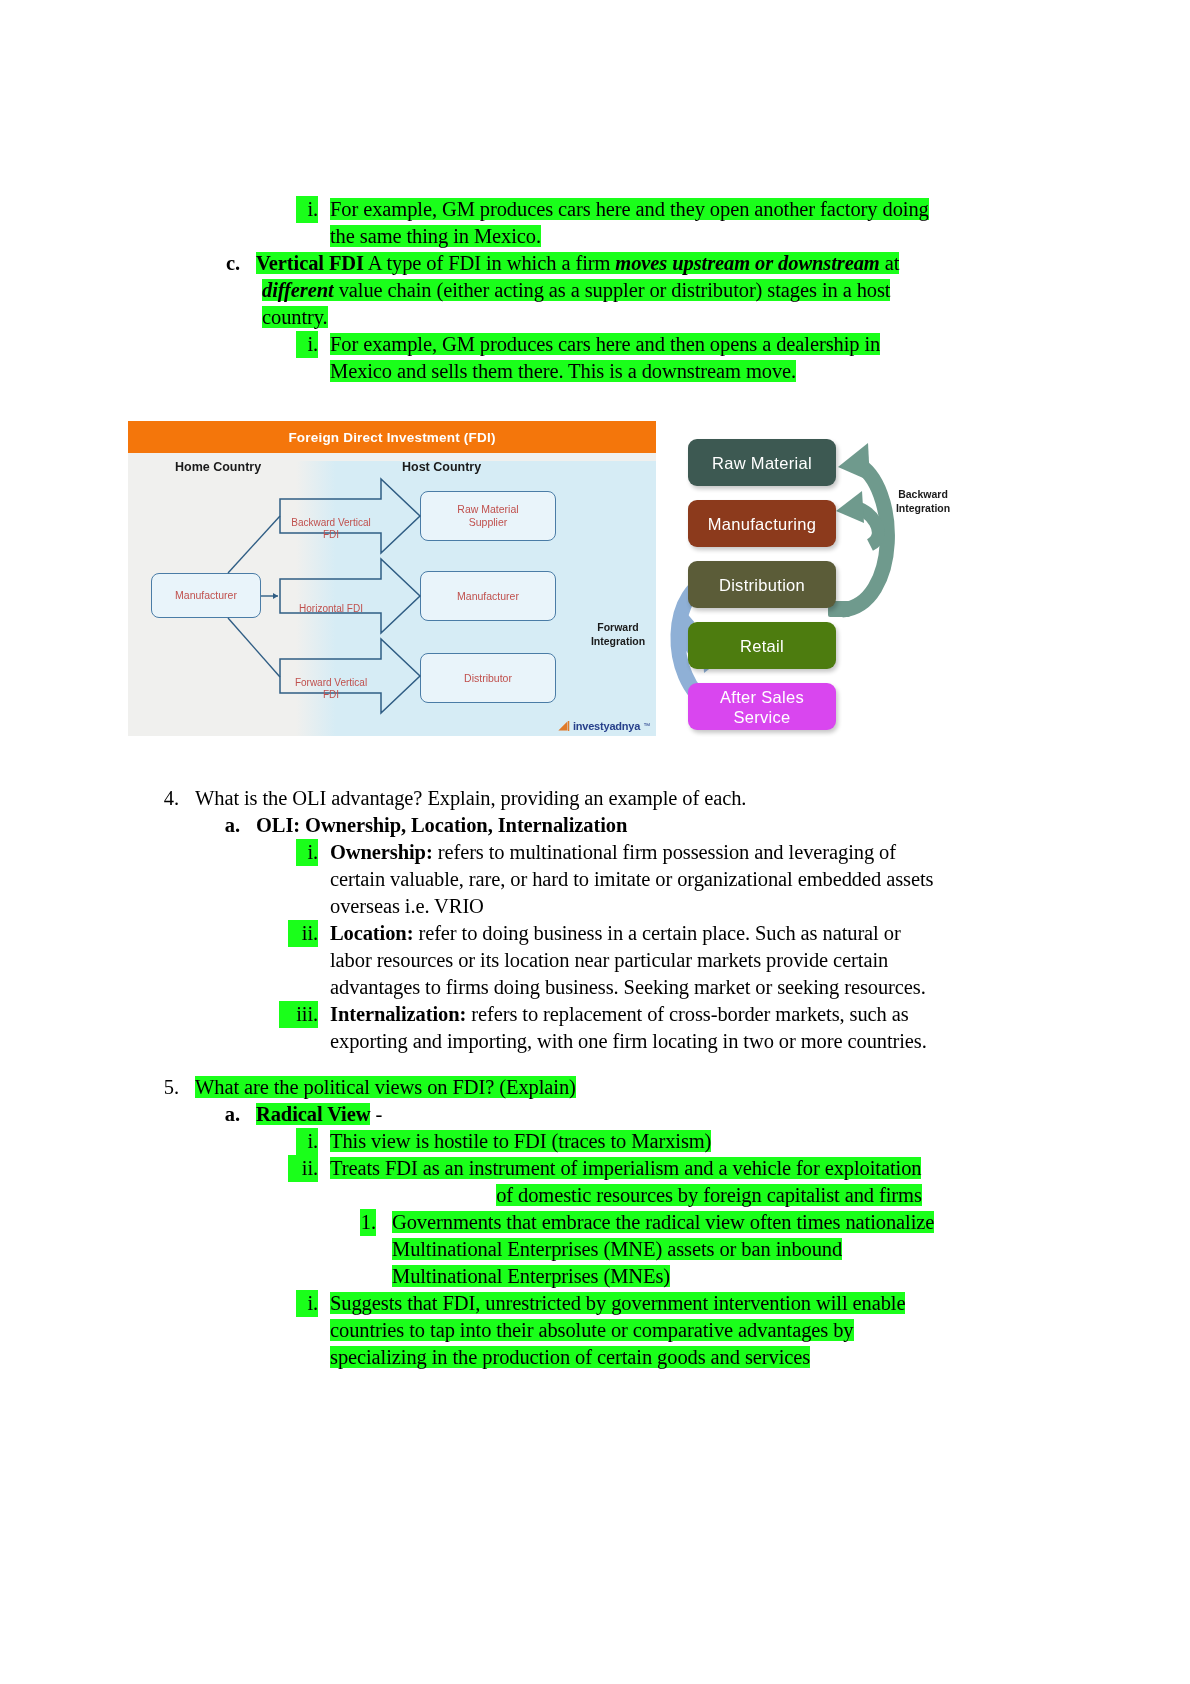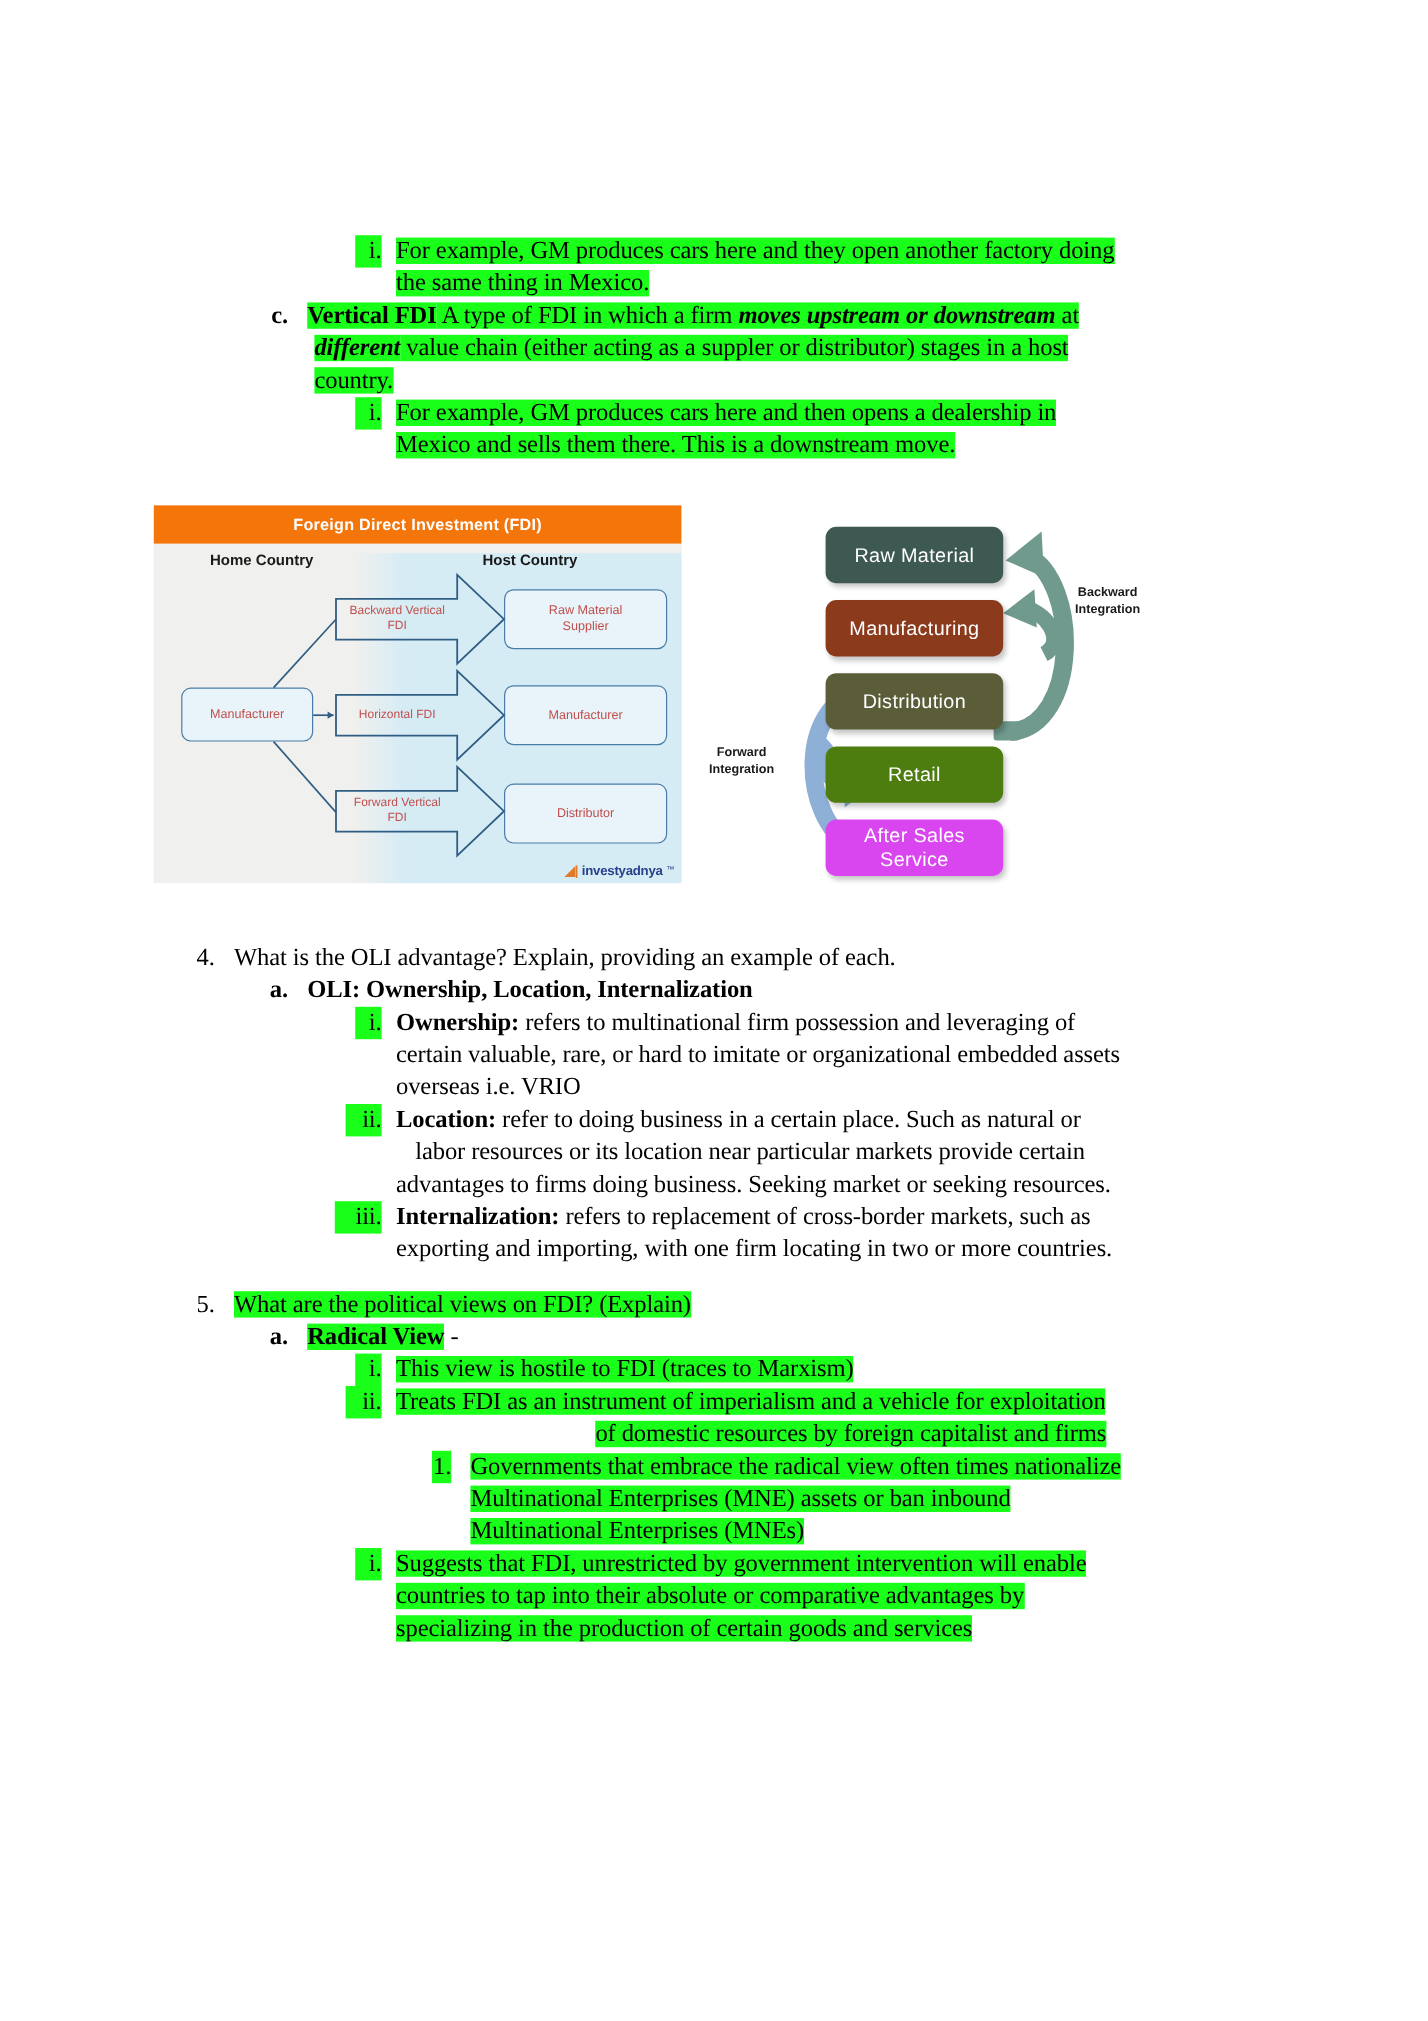--- a/index.html
+++ b/index.html
@@ -48,21 +48,21 @@
   .mk-num   { width: 16px; }
 
   .gap-sm { display: inline-block; width: 12px; }
   .gap-md { display: inline-block; width: 16px; }
 
   
   #fdi-diagram {
     position: absolute;
     left: 128px;
     top: 421px;
-    width: 440px;
+    width: 528px;
     height: 315px;
     background: #f0f0ee;
     box-sizing: border-box;
     overflow: hidden;
   }
   #fdi-host-bg {
     position: absolute;
     left: 205px; top: 40px; right: 0; bottom: 0;
     background: #d6ecf5;
   }
@@ -117,20 +117,21 @@
     position: absolute;
     color: #c0504d;
     font-family: "Liberation Sans", sans-serif;
     font-size: 10px;
     line-height: 12px;
     text-align: center;
     display: flex;
     align-items: center;
     justify-content: center;
     z-index: 3;
+    margin-top: 13px;
   }
   #fdi-lbl-backward { left: 152px; top: 78px; width: 102px; height: 34px; }
   #fdi-lbl-horizontal { left: 152px; top: 158px; width: 102px; height: 34px; }
   #fdi-lbl-forward { left: 152px; top: 238px; width: 102px; height: 34px; }
 
   .fdi-watermark {
     position: absolute;
     right: 6px; bottom: 4px;
     font-family: "Liberation Sans", sans-serif;
     font-size: 11px;
@@ -323,21 +324,21 @@
     <div class="line" style="padding-left:330px;">
       <span>certain valuable, rare, or hard to imitate or organizational embedded assets</span>
     </div>
     <div class="line" style="padding-left:330px;">
       <span>overseas i.e. VRIO</span>
     </div>
 
     <div class="line" style="padding-left:288px;">
       <span class="marker mk-roman hl" style="width:30px;">ii.</span><span class="gap-sm hl"></span><span class="b">Location:</span><span> refer to doing business in a certain place. Such as natural or</span>
     </div>
-    <div class="line" style="padding-left:330px;margin-left:16px;">
+    <div class="line" style="padding-left:330px;">
       <span>labor resources or its location near particular markets provide certain</span>
     </div>
     <div class="line" style="padding-left:330px;">
       <span>advantages to firms doing business. Seeking market or seeking resources.</span>
     </div>
 
     <div class="line" style="padding-left:279px;">
       <span class="marker mk-roman hl" style="width:39px;">iii.</span><span class="gap-sm hl"></span><span class="b">Internalization:</span><span> refers to replacement of cross-border markets, such as</span>
     </div>
     <div class="line" style="padding-left:330px;">

